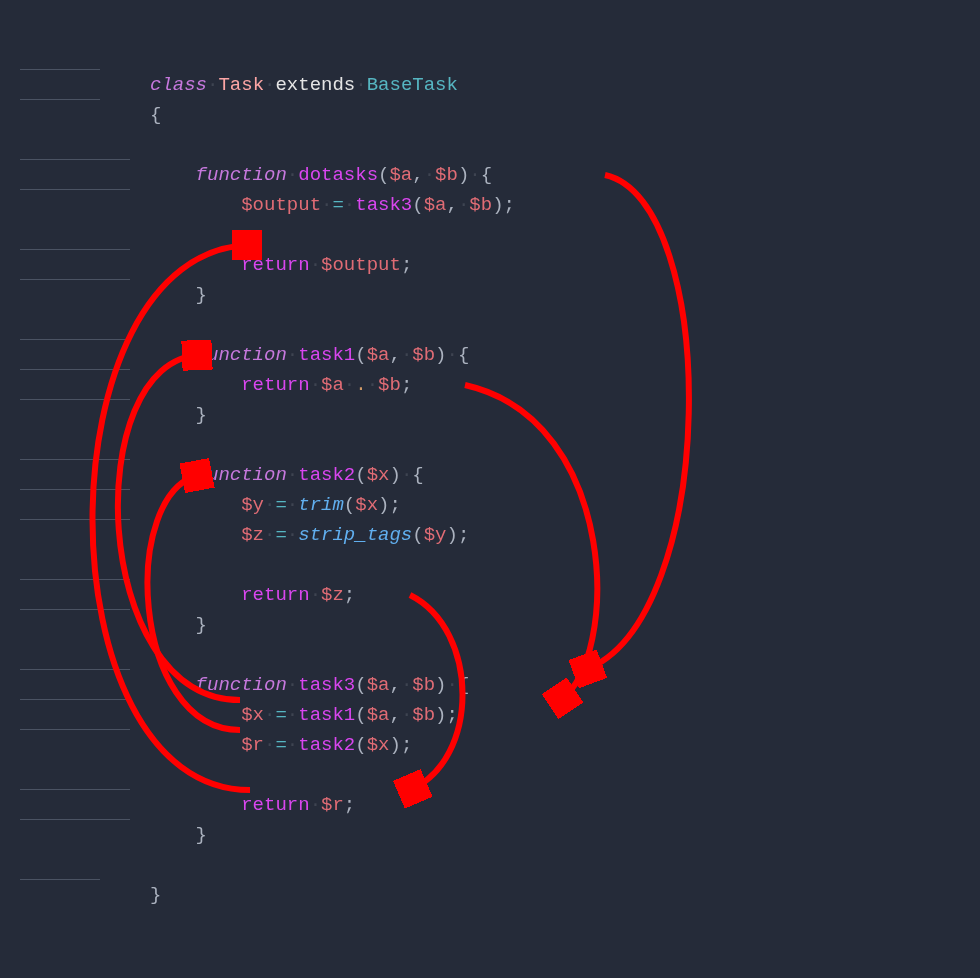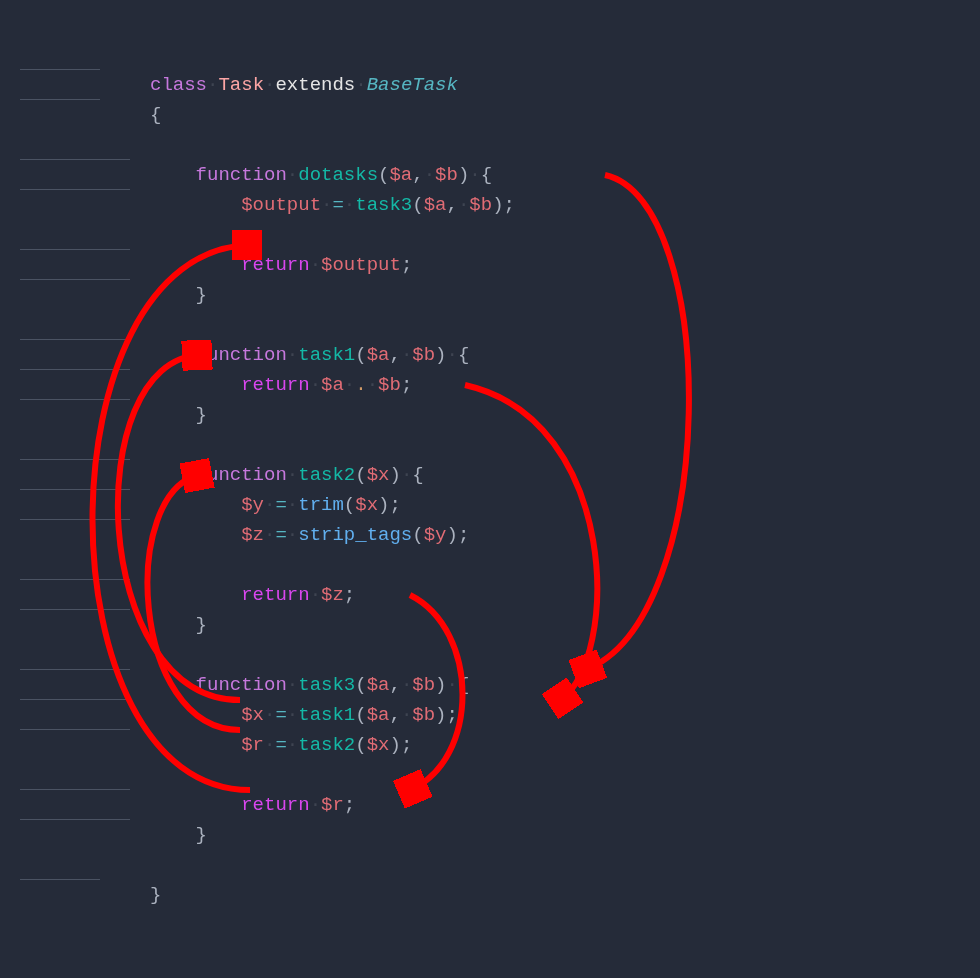--- a/index.html
+++ b/index.html
@@ -1,25 +1,25 @@
 <!DOCTYPE html>
 <html><head>
 <meta charset="utf-8">
 <style>
   html,body{margin:0;padding:0;background:#252b39;font-family:"SFMono-Regular",Consolas,"Liberation Mono",Menlo,monospace;font-size:19px;line-height:30px;color:#abb2bf;width:980px;height:978px;overflow:hidden}
   .editor{position:relative;padding-top:40px}
   .gutter{position:absolute;left:0;top:40px;width:140px}
   .guide{border-bottom:1px solid #4b5363;height:30px;box-sizing:border-box;margin-left:20px}
   .code{margin-left:150px;white-space:pre}
-  .kw{color:#c678dd;}
+  .kw{color:#c678dd;font-style:italic}
   .cls{color:#fca5a5}
   .ext{color:#e5e5e5}
-  .base{color:#56b6c2;font-style:italic}
-  .fn{color:#14b8a6}
-  .fnI{color:#61afef;}
+  .base{color:#56b6c2;}
+  .fn{color:#d946ef}
+  .fnI{color:#61afef;font-style:italic}
   .var{color:#e06c75}
   .punc{color:#abb2bf}
   .op{color:#56b6c2}
   .dot{color:#d19a66}
   .ret{color:#d946ef}
   .ws{color:#3e4451}
   svg.arrows{position:absolute;left:0;top:0;width:980px;height:978px;pointer-events:none}
   svg.arrows path{stroke:#ff0000;stroke-width:6;fill:none}
   svg.arrows .arrowhead{fill:#ff0000}
 </style>

